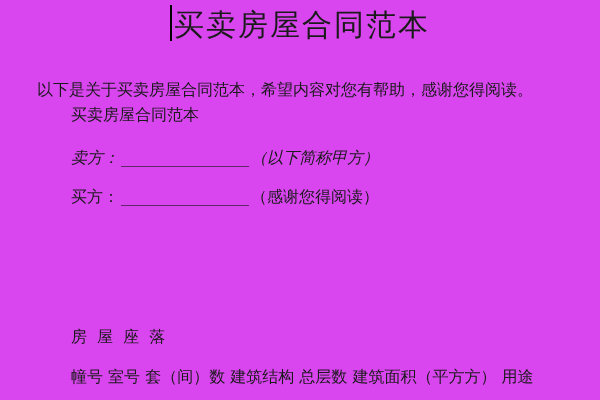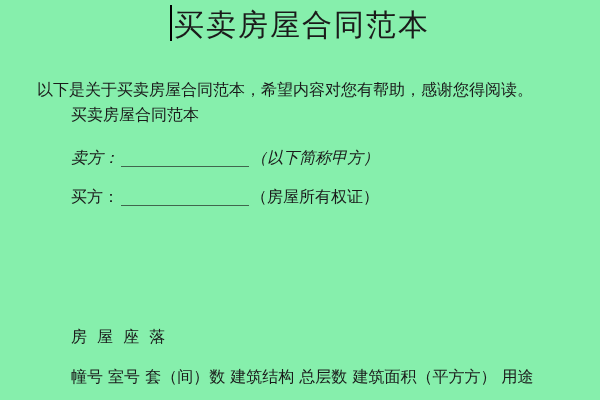--- a/index.html
+++ b/index.html
@@ -4,21 +4,21 @@
 <style>
   html, body {
     margin: 0;
     padding: 0;
     background: #ffffff;
   }
   .page {
     position: relative;
     width: 600px;
     height: 400px;
-    background: #86efac;
+    background: #d946ef;
     overflow: hidden;
     font-family: "DejaVu Serif", "Liberation Serif", serif;
     color: #1a1a1a;
     cursor: text;
   }
   .title-row {
     position: absolute;
     top: 5px;
     left: 0;
     width: 100%;
@@ -73,21 +73,21 @@
 
   <p class="line p-intro">以下是关于买卖房屋合同范本，希望内容对您有帮助，感谢您得阅读。</p>
 
   <p class="line p-subtitle">买卖房屋合同范本</p>
 
   <p class="line p-seller">
     <span>卖方：</span><span class="blank">________________</span><span>（以下简称甲方）</span>
   </p>
 
   <p class="line p-buyer">
-    <span>买方：</span><span class="blank">________________</span><span>（房屋所有权证）</span>
+    <span>买方：</span><span class="blank">________________</span><span>（感谢您得阅读）</span>
   </p>
 
 
 
   <p class="line p-location">房 屋 座 落</p>
 
   <p class="line p-theader">幢号 室号 套（间）数 建筑结构 总层数 建筑面积（平方方） 用途</p>
 
   <p class="line p-clipped">2. 该房屋占用范围内的土地使用权随该房屋一并转让。该房屋的相关</p>
 

